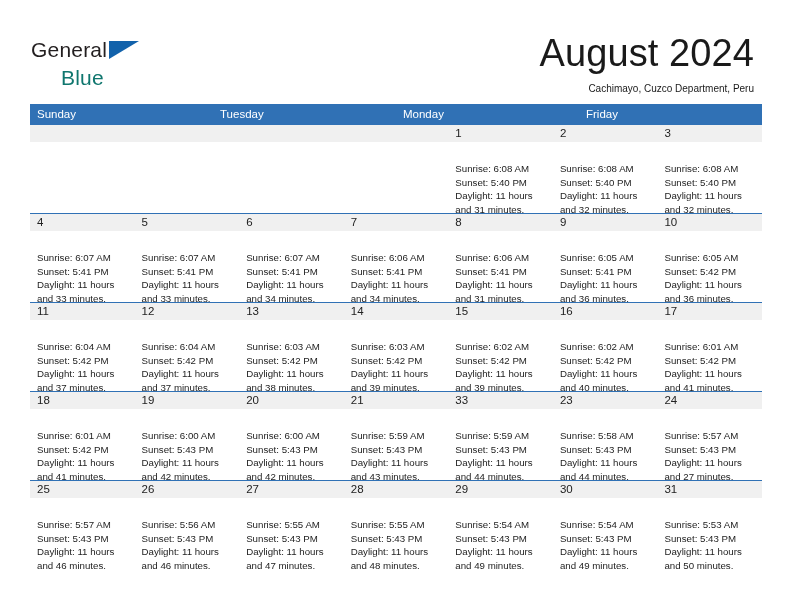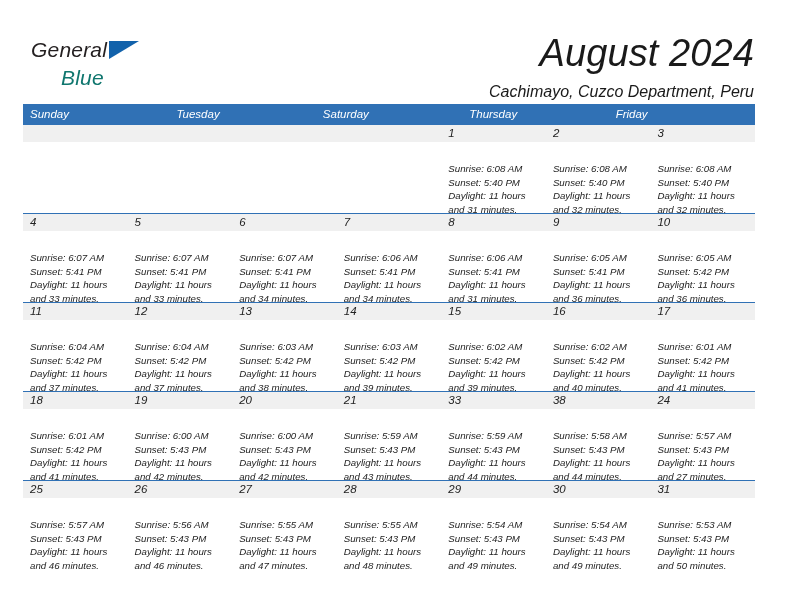--- a/index.html
+++ b/index.html
@@ -13,21 +13,20 @@
     font-family: "Liberation Sans", sans-serif;
     -webkit-font-smoothing: antialiased;
     overflow: hidden;
   }
 
   .page {
     position: relative;
     width: 792px;
     height: 436px;
     box-sizing: border-box;
-    font-style: italic;
   }
 
   
   .top {
     position: absolute;
     left: 0;
     top: 0;
     width: 792px;
     height: 100px;
   }
@@ -76,30 +75,30 @@
   .cal-title {
     font-size: 38px;
     color: #1a1a1a;
     line-height: 1.08;
     font-weight: normal;
     letter-spacing: .1px;
     white-space: nowrap;
   }
   .cal-subtitle {
     margin-top: 9px;
-    font-size: 16px;
+    font-size: 10px;
     color: #1a1a1a;
     line-height: 1.15;
     white-space: nowrap;
   }
 
   
   .calendar {
     position: absolute;
-    left: 23px;
+    left: 30px;
     top: 104px;
     width: 732px;
   }
 
   .dow-row {
     display: flex;
     background: #3071b5;
     height: 21px;
   }
   .dow {
@@ -174,22 +173,21 @@
       <div class="cal-title">August 2024</div>
       <div class="cal-subtitle">Cachimayo, Cuzco Department, Peru</div>
     </div>
 
   </div>
 
   <div class="calendar">
     <div class="dow-row">
         <div class="dow">Sunday</div>
         <div class="dow">Tuesday</div>
-        <div class="dow">Saturday</div>
-        <div class="dow">Thursday</div>
+        <div class="dow">Monday</div>
         <div class="dow">Friday</div>
       </div>
     <div class="weeks">
         <div class="week">
           <div class="week-inner">
             <div class="cell empty">
               <div class="daynum-band">
                 <div class="daynum"></div>
               </div>
               <div class="cell-body"></div>
@@ -461,21 +459,21 @@
               </div>
               <div class="cell-body">
                 <div class="line">Sunrise: 5:59 AM</div>
                 <div class="line">Sunset: 5:43 PM</div>
                 <div class="line">Daylight: 11 hours</div>
                 <div class="line">and 44 minutes.</div>
               </div>
             </div>
             <div class="cell">
               <div class="daynum-band">
-                <div class="daynum">38</div>
+                <div class="daynum">23</div>
               </div>
               <div class="cell-body">
                 <div class="line">Sunrise: 5:58 AM</div>
                 <div class="line">Sunset: 5:43 PM</div>
                 <div class="line">Daylight: 11 hours</div>
                 <div class="line">and 44 minutes.</div>
               </div>
             </div>
             <div class="cell">
               <div class="daynum-band">

